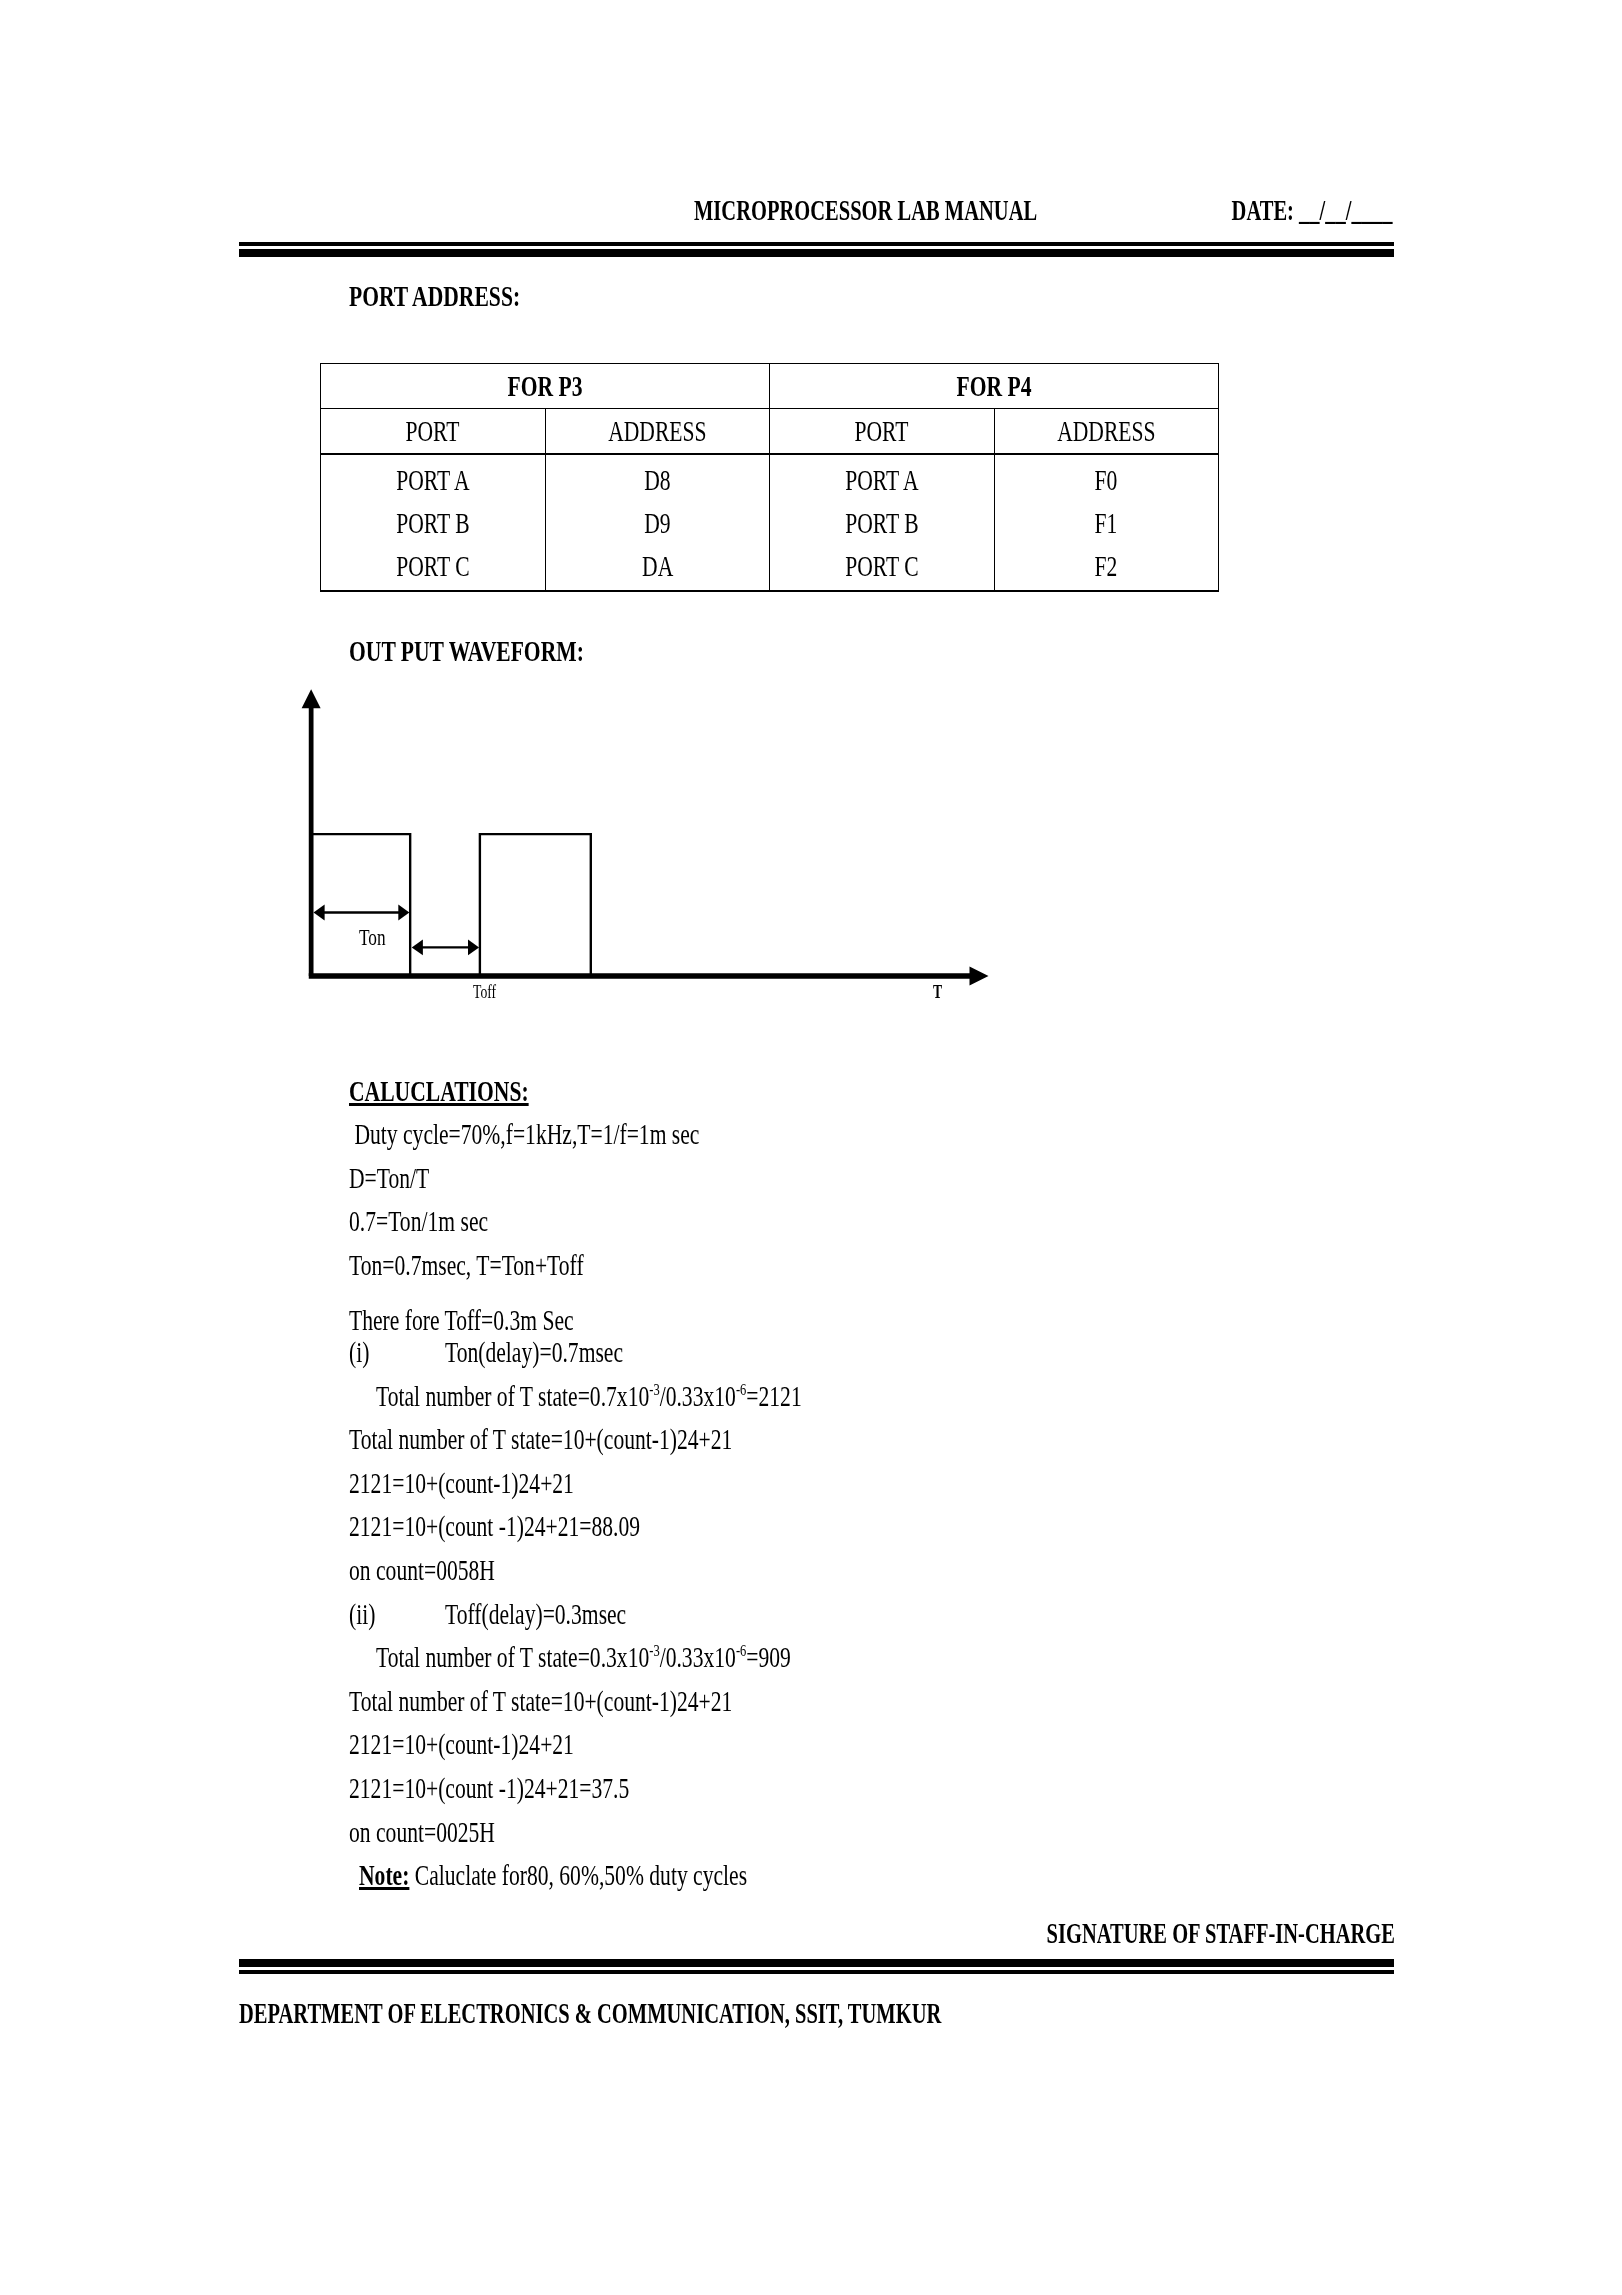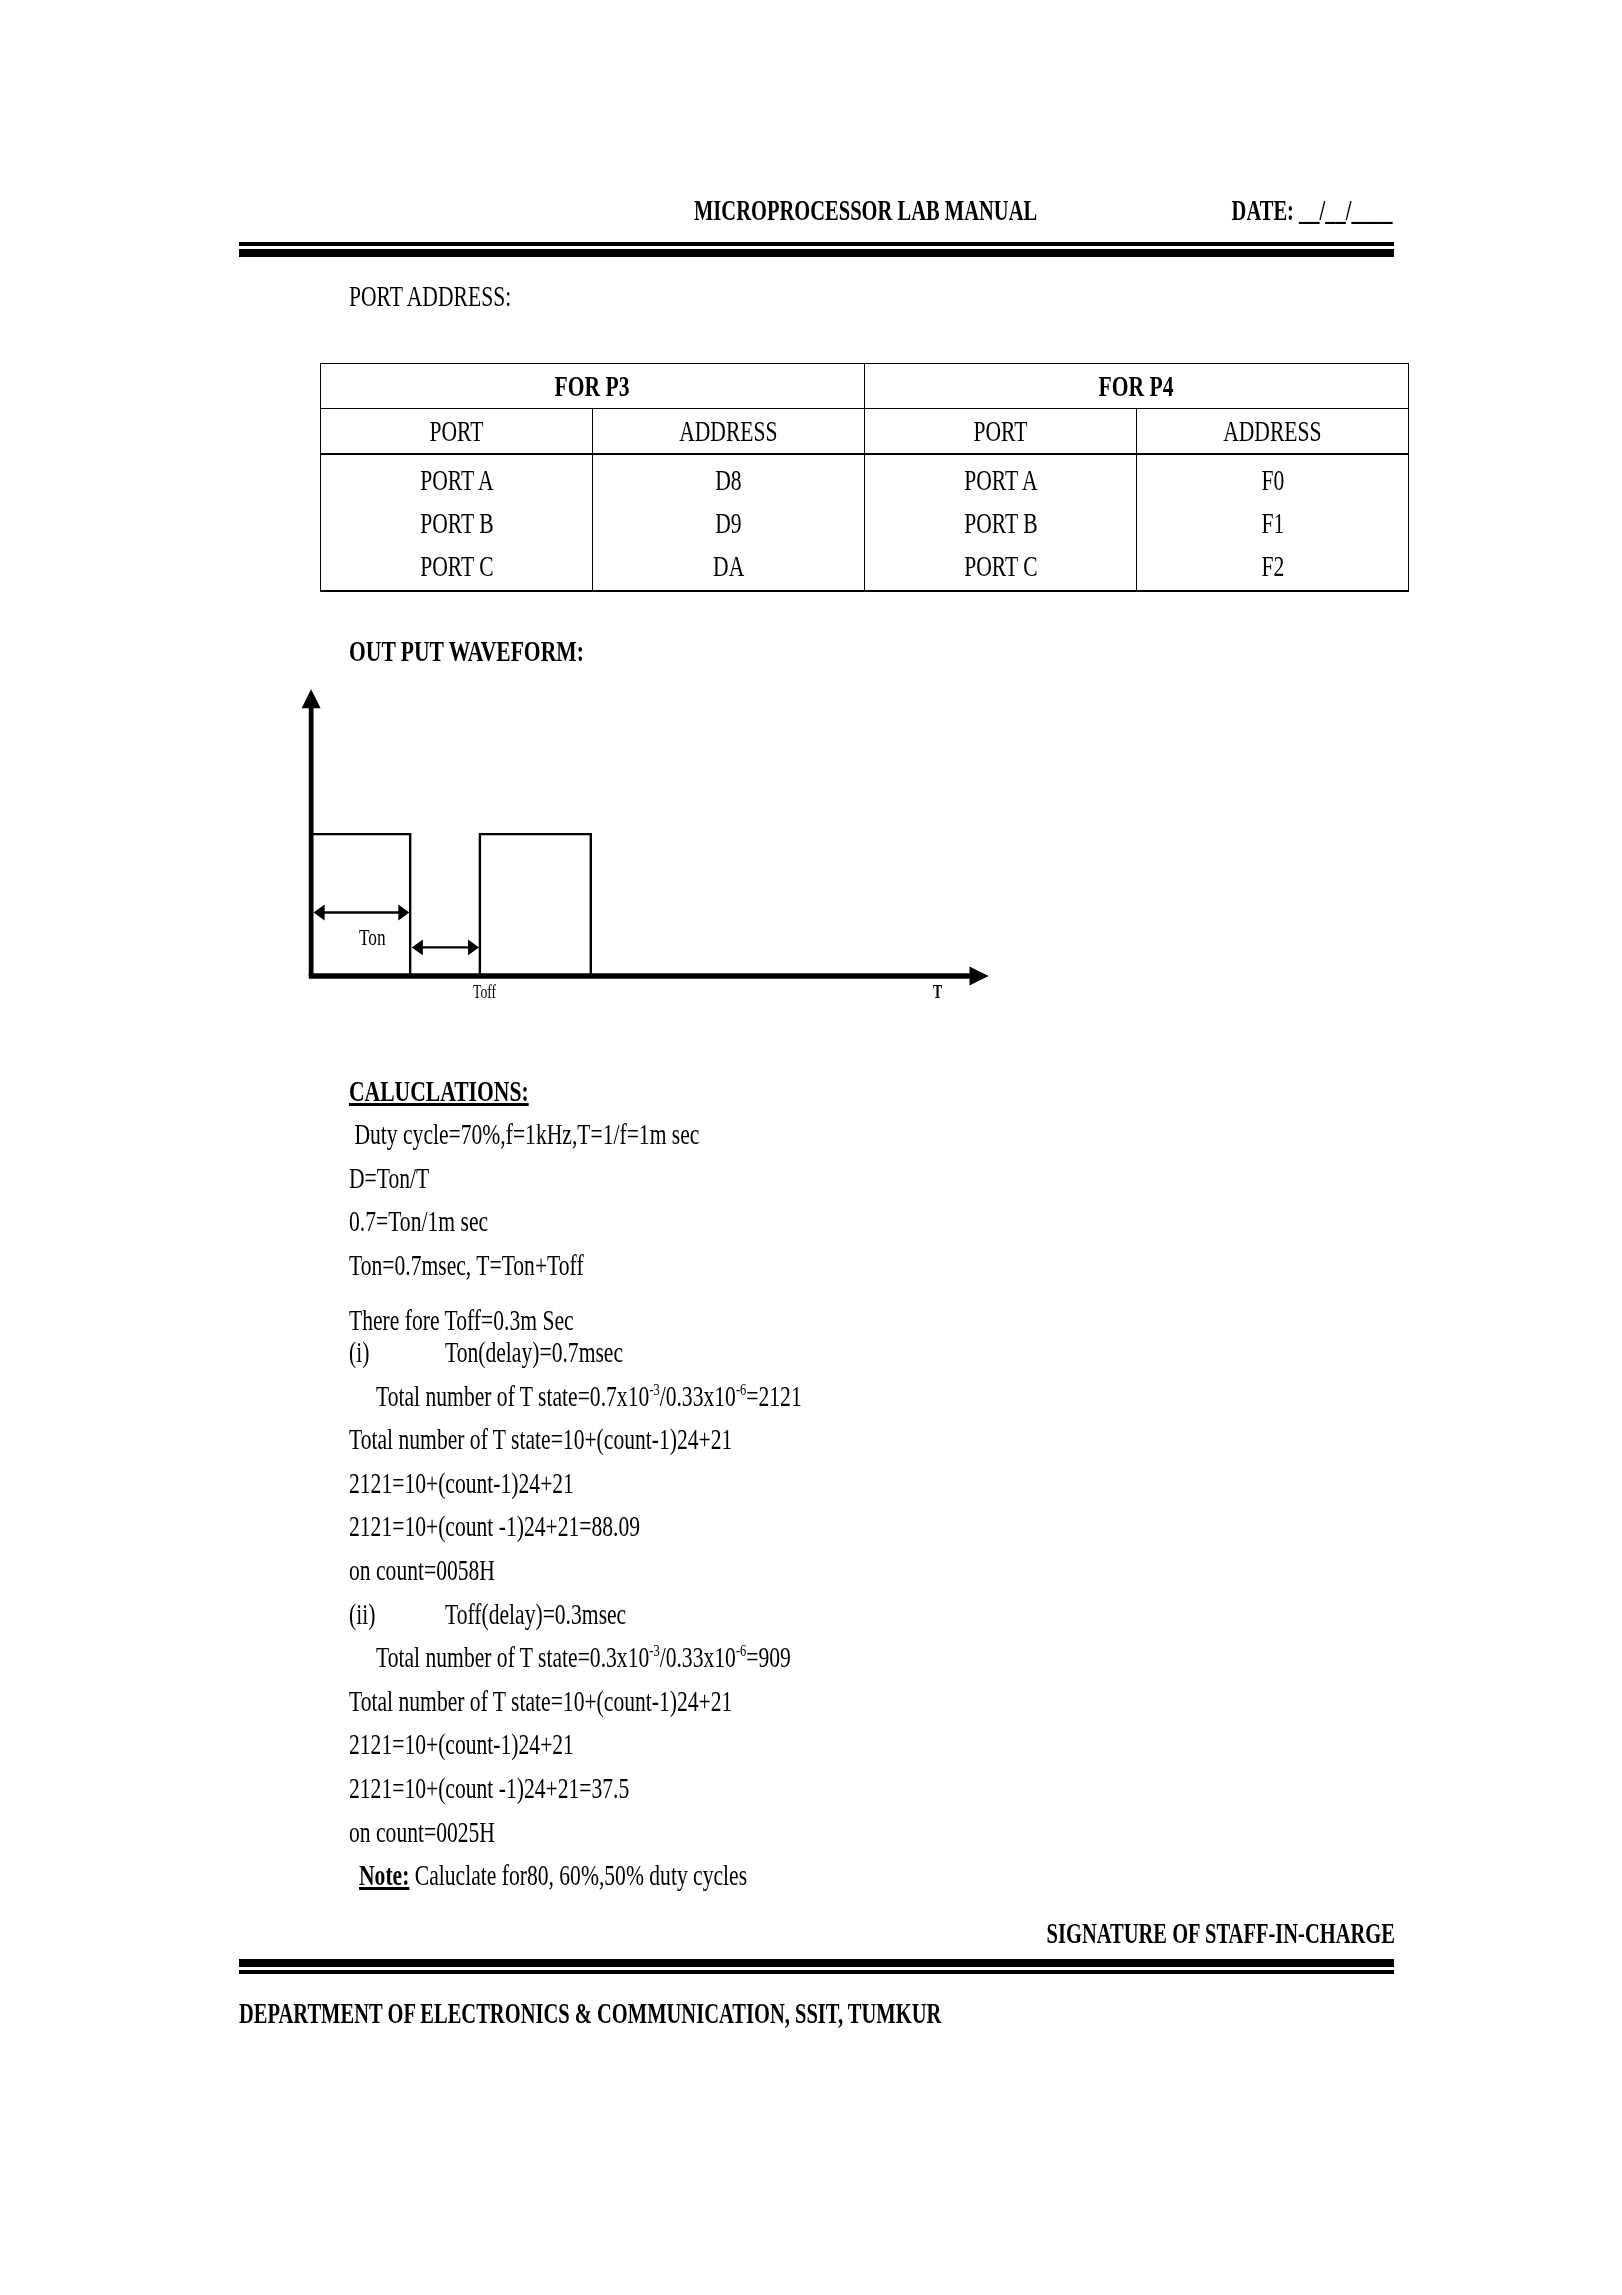--- a/index.html
+++ b/index.html
@@ -10,23 +10,23 @@
   .cond-c { display:inline-block; transform:scaleX(0.72); transform-origin:center center; white-space:nowrap; }
   .abs { position:absolute; }
   .bold { font-weight:bold; }
 
   
   #hdr-title { left:694px; top:195px; font-size:28.5px; font-weight:bold; }
   #hdr-date { right:230px; top:195px; font-size:28.5px; font-weight:bold; text-align:right; }
   .rule-thin { position:absolute; left:239px; width:1155px; height:4px; background:#000; }
   .rule-thick { position:absolute; left:239px; width:1155px; height:8px; background:#000; }
 
-  #port-address-heading { left:349px; top:279px; font-size:30px; font-weight:normal; }
+  #port-address-heading { left:349px; top:279px; font-size:30px; font-weight:bold; }
 
-  table.ports { position:absolute; left:320px; top:363px; width:1089px; border-collapse:collapse;padding-left:30px; }
+  table.ports { position:absolute; left:320px; top:363px; width:899px; border-collapse:collapse;padding-left:30px; }
   table.ports td, table.ports th { border:1.6px solid #000; text-align:center; padding:0; font-size:30px; font-weight:normal; }
   table.ports th.grp { height:44px; font-weight:bold; }
   table.ports tr.colhdr td { height:44px; border-bottom:2.4px solid #000; }
   table.ports tbody td { border-top:none; border-bottom:none; height:43px; }
   table.ports tbody tr:first-child td { padding-top:3.2px; }
   table.ports tbody tr:last-child td { border-bottom:2.4px solid #000; padding-bottom:3.2px; }
 
   #waveform-heading { left:349px; top:634px; font-size:30px; font-weight:bold; }
 
   #waveform { position:absolute; left:285px; top:681px; width:713px; height:349px;text-align:center; }

